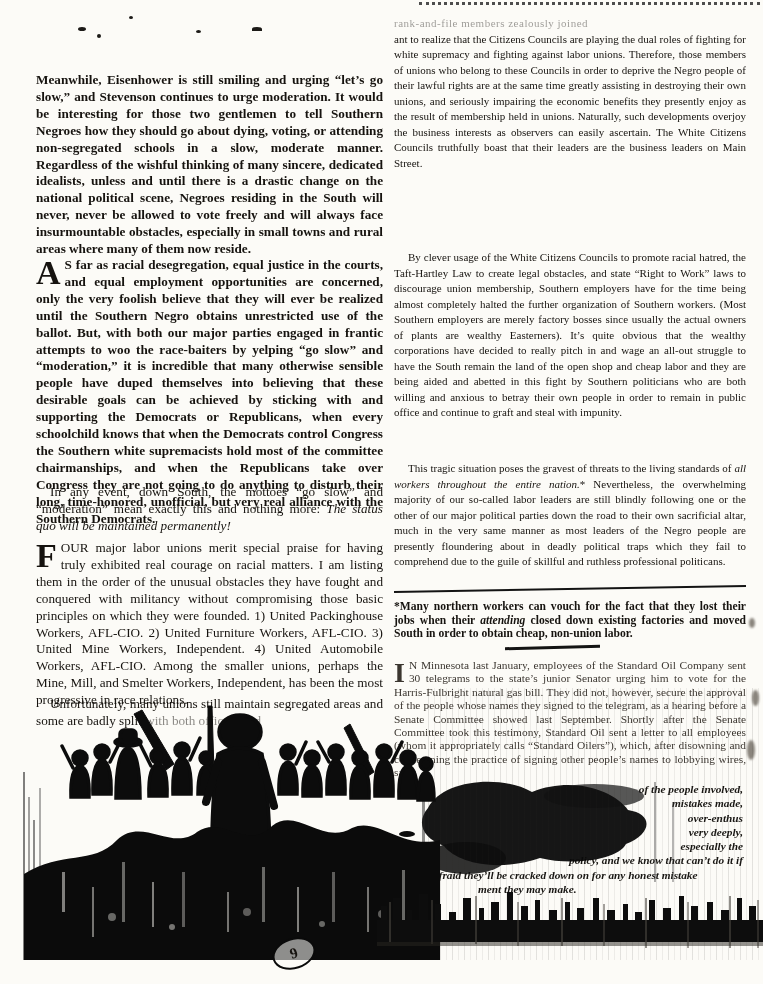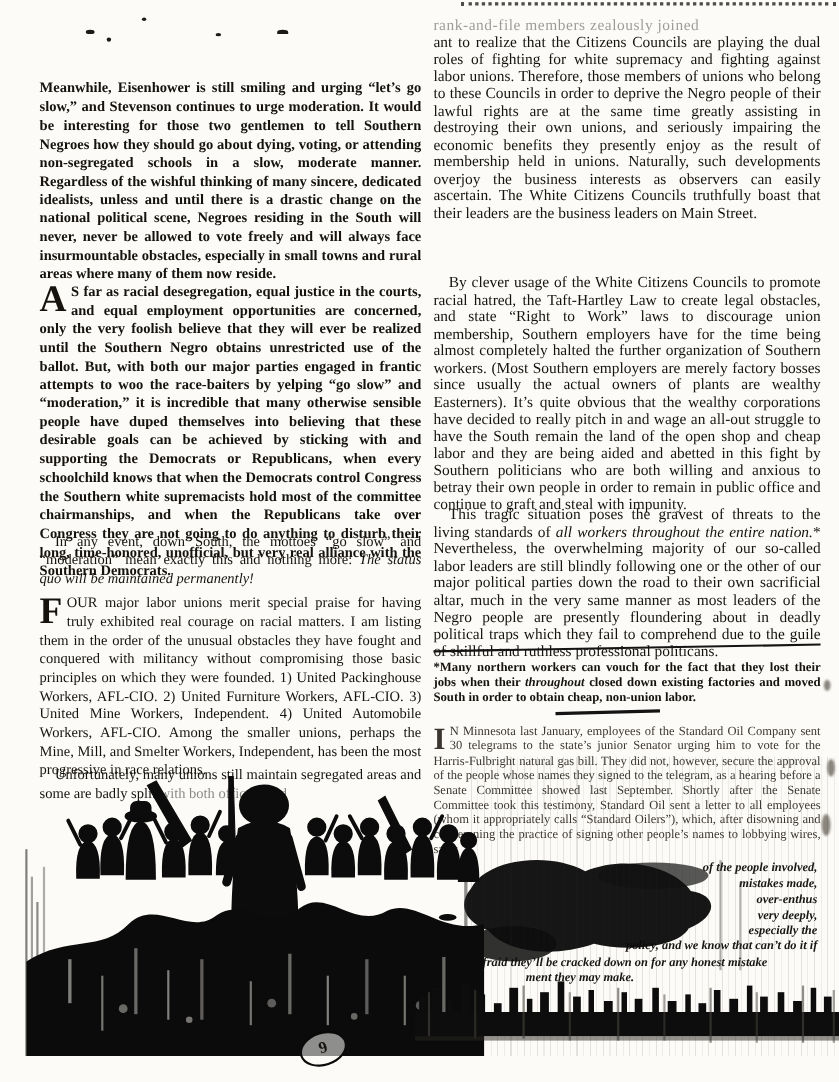--- a/index.html
+++ b/index.html
@@ -1,21 +1,21 @@
 <!DOCTYPE html>
 <html><head>
 <meta charset="utf-8">
 <style>
   html,body{margin:0;padding:0;}
   body{width:763px;height:984px;background:#fcfbf7;position:relative;overflow:hidden;
        font-family:"Liberation Serif","DejaVu Serif",serif;color:#16130f;}
   .page{position:absolute;inset:0;}
   .para{position:absolute;text-align:justify;}
   .lcol{left:36px;width:347px;font-size:13.2px;line-height:16.9px;margin-top:28px;}
-  .rcol{left:394px;width:352px;font-size:14px;line-height:15.5px;}
+  .rcol{left:394px;width:352px;font-size:11px;line-height:15.5px;}
   .bold{font-weight:bold;}
   .ind{text-indent:14px;}
   .it{font-style:italic;}
   .dropcap{float:left;font-size:34px;line-height:27px;font-weight:bold;margin:2px 4px 0 0;}
   .faded-line{display:block;opacity:.42;filter:blur(.5px);letter-spacing:.5px;}
   .gap-line{display:block;opacity:.85;}
   .faded-tail{opacity:.5;filter:blur(.4px);}
   .rule{position:absolute;border-top:2.5px solid #141414;height:0;}
   .dotted-top{position:absolute;top:2px;left:419px;width:341px;height:0;border-top:3px dotted #4d4d4d;}
   .footnote{font-weight:bold;font-size:11.6px;line-height:13.6px;}
@@ -80,21 +80,21 @@
     <span>By clever usage of the White Citizens Councils to promote racial hatred, the Taft-Hartley Law to create legal obstacles, and state “Right to Work” laws to discourage union membership, Southern employers have for the time being almost completely halted the further organization of Southern workers. (Most Southern employers are merely factory bosses since usually the actual owners of plants are wealthy Easterners). It’s quite obvious that the wealthy corporations have decided to really pitch in and wage an all-out struggle to have the South remain the land of the open shop and cheap labor and they are being aided and abetted in this fight by Southern politicians who are both willing and anxious to betray their own people in order to remain in public office and continue to graft and steal with impunity.</span>
   </div>
 
   <div class="para rcol ind" style="top:461px;">
     <span>This tragic situation poses the gravest of threats to the living standards of </span><span class="it">all workers throughout the entire nation.</span><span>* Nevertheless, the overwhelming majority of our so-called labor leaders are still blindly following one or the other of our major political parties down the road to their own sacrificial altar, much in the very same manner as most leaders of the Negro people are presently floundering about in deadly political traps which they fail to comprehend due to the guile of skillful and ruthless professional politicans.</span>
   </div>
 
   <div class="rule" style="top:588px;left:394px;width:352px;transform:rotate(-1deg);"></div>
 
   <div class="para rcol footnote" style="top:600px;">
-    <span>*Many northern workers can vouch for the fact that they lost their jobs when their </span><span class="it">throughout</span><span> closed down existing factories and moved South in order to obtain cheap, non-union labor.</span>
+    <span>*Many northern workers can vouch for the fact that they lost their jobs when their </span><span class="it">attending</span><span> closed down existing factories and moved South in order to obtain cheap, non-union labor.</span>
   </div>
 
   <div class="rule" style="top:646px;left:505px;width:95px;transform:rotate(-1.5deg);border-top-width:3px;"></div>
 
   <div class="para rcol oilpara" style="top:659px;">
     <span class="dropcap" style="font-size:28px;line-height:23px;">I</span>
     <span>N Minnesota last January, employees of the Standard Oil Company sent 30 telegrams to the state’s junior Senator urging him to vote for the Harris-Fulbright natural gas bill. They did not, however, secure the approval of the people whose names they signed to the telegram, as a hearing before a Senate Committee showed last September. Shortly after the Senate Committee took this testimony, Standard Oil sent a letter to all employees (whom it appropriately calls “Standard Oilers”), which, after disowning and condemning the practice of signing other people’s names to lobbying wires, says:</span>
   </div>
 
   <div class="quote">

